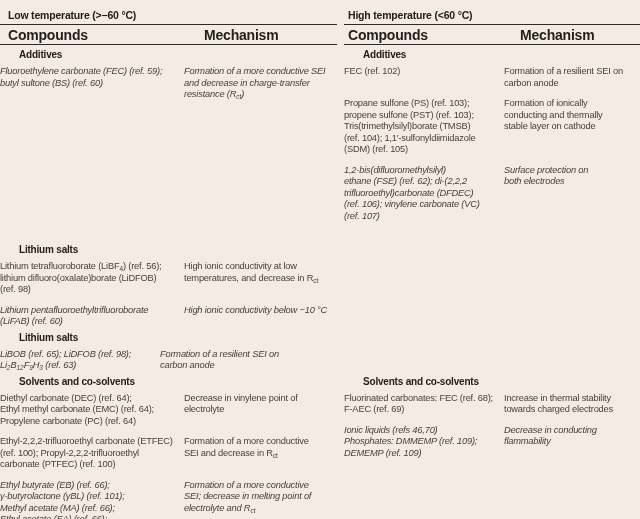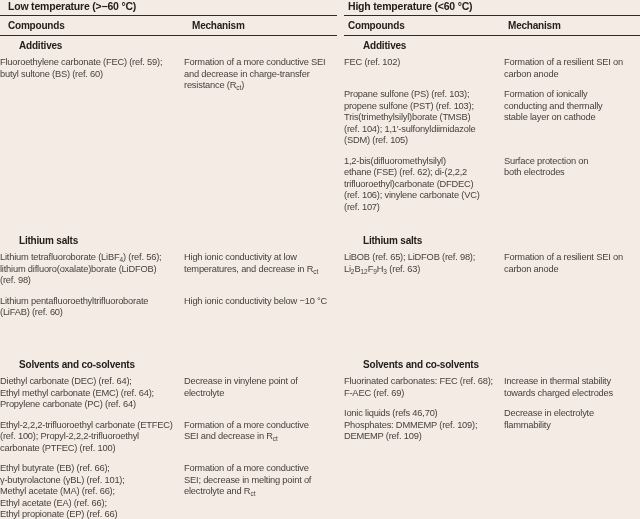--- a/index.html
+++ b/index.html
@@ -14,58 +14,58 @@
   .hdr-row, .band { display: flex; }
   .g-left  { width: 337px; margin-right: 7px; }
   .g-right { width: 296px; }
 
   .g-title {
     font-weight: bold;
     font-size: 10.5px;
     line-height: 13px;
     letter-spacing: -0.2px;
     color: var(--heading-text, #24201d);
-    padding: 0 0 2px;
+    padding: 9px 0 2px;
     border-bottom: 1.5px solid var(--rule-dark, #2e2a28);
   }
   .g-left .g-title { padding-left: 8px; }
   .g-right .g-title { padding-left: 4px; }
 
   .cols {
     display: flex;
     font-weight: bold;
-    font-size: 10px;
+    font-size: 14px;
     line-height: 12px;
     letter-spacing: -0.2px;
     color: var(--heading-text, #24201d);
     padding: 4px 0 3px;
     border-bottom: 1px solid var(--rule-dark, #2e2a28);
   }
   .g-left .cols  { padding-left: 8px; }
   .g-right .cols { padding-left: 4px; }
   .g-left  .col-compounds { width: 184px; }
   .g-right .col-compounds { width: 160px; }
-  .col-mechanism { flex: 1; }
+  .col-mechanism { flex: 1; margin-left: 12px; }
 
   .band > .sec { padding-top: 4px; }
   .band-1 { min-height: 195px; }
-  .band-2 { min-height: 124px; }
+  .band-2 { min-height: 124px; flex-direction: column; }
   .band-3 { min-height: 159px; }
 
   .section-title {
     font-weight: bold;
     font-size: 10px;
     line-height: 12px;
     letter-spacing: -0.2px;
     color: var(--heading-text, #24201d);
     margin-bottom: 5px;
     padding-left: 19px;
   }
   .row { display: flex; margin-bottom: 9px; }
-  .row:last-child { margin-bottom: 0; }
+  .row:last-child { margin-bottom: 0; font-style: italic; }
   .cell {
     font-size: 9.3px;
     line-height: 11.5px;
     letter-spacing: -0.2px;
     white-space: pre-line;
     padding-right: 4px;
   }
   .g-left  .cell.compound { width: 184px; }
   .g-right .cell.compound { width: 160px; }
   .cell.mechanism { flex: 1; padding-right: 2px; }
@@ -193,19 +193,19 @@
       <div class="row">
         <div class="cell compound">Fluorinated carbonates: FEC (ref. 68);
 F-AEC (ref. 69)</div>
         <div class="cell mechanism">Increase in thermal stability
 towards charged electrodes</div>
       </div>
       <div class="row">
         <div class="cell compound">Ionic liquids (refs 46,70)
 Phosphates: DMMEMP (ref. 109);
 DEMEMP (ref. 109)</div>
-        <div class="cell mechanism">Decrease in electrolyte
+        <div class="cell mechanism">Decrease in conducting
 flammability</div>
       </div>
     </div>
   </div>
 
 </div>
 
 </body></html>

